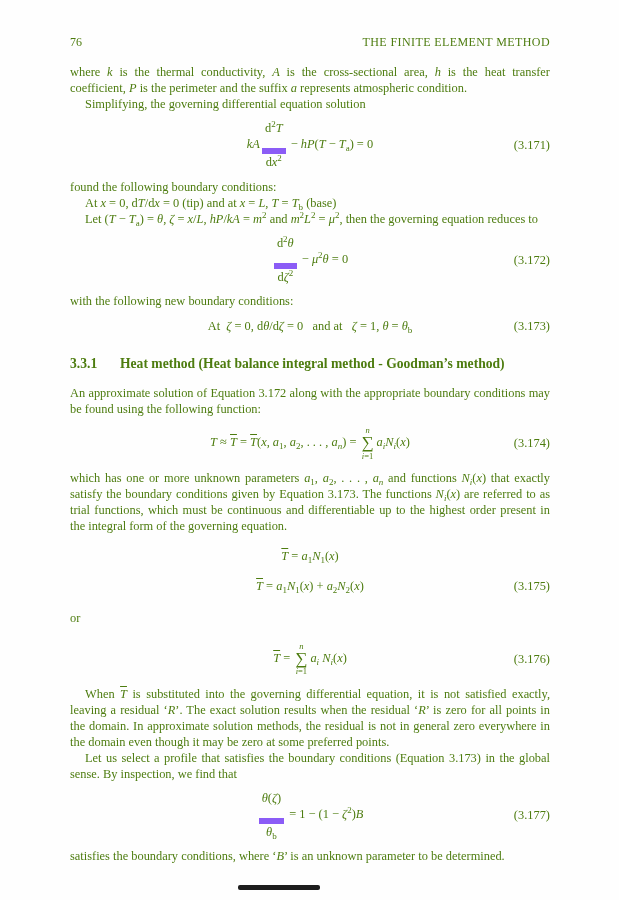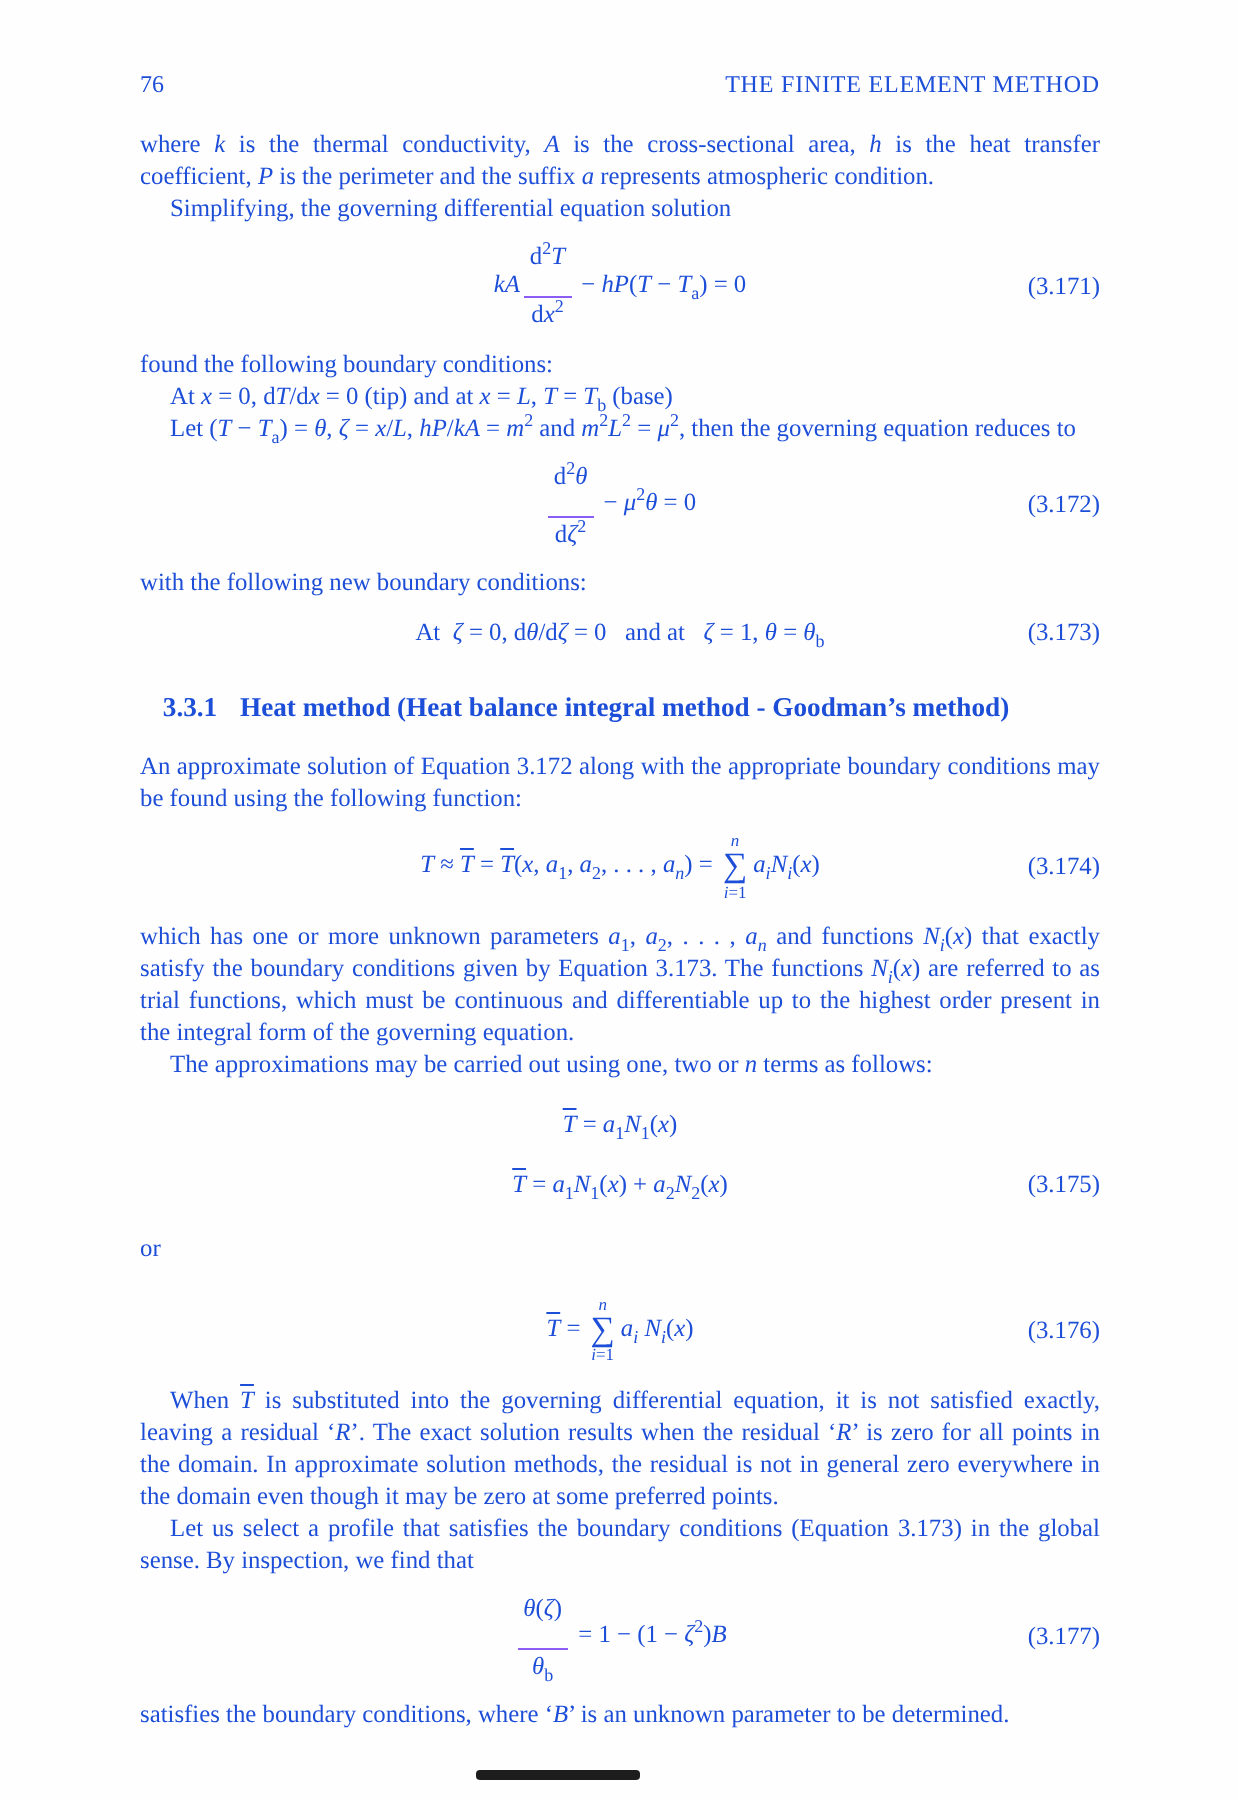--- a/index.html
+++ b/index.html
@@ -5,48 +5,47 @@
   html,body { margin:0; padding:0; background:#ffffff; }
   .page {
     position:relative;
     width:619px; height:900px;
     margin:0 auto;
     background:#fefefe;
     overflow:hidden;
     font-family:"Liberation Serif","DejaVu Serif",serif;
     font-size:12.4px;
     line-height:16px;
-    color:#1d4ed8;
+    color:#4d7c0f;
     box-sizing:border-box;
     padding:34px 69px 0 70px;
   }
   .header {
     display:flex; justify-content:space-between; align-items:baseline;
     margin-bottom:14px; font-size:12px;
   }
   .runhead { letter-spacing:0.4px; }
   .para { margin:0; text-align:justify; }
   .ind { text-indent:15px; }
   .eqrow {
     position:relative; text-align:center; margin:9px 0;
   }
   .eqrow.tight { margin:14px 0; }
   .eqnum { position:absolute; right:0; top:50%; transform:translateY(-50%); }
   .frac { display:inline-block; vertical-align:middle; text-align:center; line-height:1.15; margin:0 2px; }
-  .frac .num { display:block; border-bottom:1px solid #8b5cf6; padding:0 3px 13px; }
+  .frac .num { display:block; border-bottom:6px solid #8b5cf6; padding:0 3px 13px; }
   .frac .den { display:block; padding:1px 3px 0; }
   .sum { display:inline-flex; flex-direction:column; align-items:center; vertical-align:middle; line-height:1; margin:0 3px 0 2px; }
   .sum .lim { font-size:8.5px; line-height:1.1; }
   .sum .sigma { font-size:17px; line-height:0.95; }
   .ol { text-decoration:overline; }
   sup, sub { font-size:9px; line-height:0; }
   .sec {
     display:flex; font-weight:bold; font-size:13.6px; line-height:19px;
     margin:20px 0 12px;
-    text-align:center;
   }
   .secnum { flex:none; width:50px; }
   .sectitle { max-width:398px; }
   .orline { margin:16px 0; }
   .artifact {
     position:absolute; left:238px; top:885px; width:82px; height:5px;
     background:#1d1d1d; border-radius:2px;
   }
 </style>
 </head>
@@ -93,21 +92,20 @@
   <div class="eqrow">
     <span><i>T</i> ≈ <span class="ol"><i>T</i></span> = <span class="ol"><i>T</i></span>(<i>x</i>, <i>a</i><sub>1</sub>, <i>a</i><sub>2</sub>, . . . , <i>a<sub>n</sub></i>) = <span class="sum">
           <span class="lim"><i>n</i></span>
           <span class="sigma">∑</span>
           <span class="lim"><i>i</i>=1</span>
         </span><i>a<sub>i</sub></i><i>N<sub>i</sub></i>(<i>x</i>)</span>
     <span class="eqnum">(3.174)</span>
   </div>
 
   <p class="para">which has one or more unknown parameters <i>a</i><sub>1</sub>, <i>a</i><sub>2</sub>, . . . , <i>a<sub>n</sub></i> and functions <i>N<sub>i</sub></i>(<i>x</i>) that exactly satisfy the boundary conditions given by Equation 3.173. The functions <i>N<sub>i</sub></i>(<i>x</i>) are referred to as trial functions, which must be continuous and differentiable up to the highest order present in the integral form of the governing equation.</p>
-  <p class="para ind">The approximations may be carried out using one, two or <i>n</i> terms as follows:</p>
 
   <div class="eqrow tight">
     <span><span class="ol"><i>T</i></span> = <i>a</i><sub>1</sub><i>N</i><sub>1</sub>(<i>x</i>)</span>
   </div>
   <div class="eqrow tight">
     <span><span class="ol"><i>T</i></span> = <i>a</i><sub>1</sub><i>N</i><sub>1</sub>(<i>x</i>) + <i>a</i><sub>2</sub><i>N</i><sub>2</sub>(<i>x</i>)</span>
     <span class="eqnum">(3.175)</span>
   </div>
 
   <p class="para orline">or</p>

